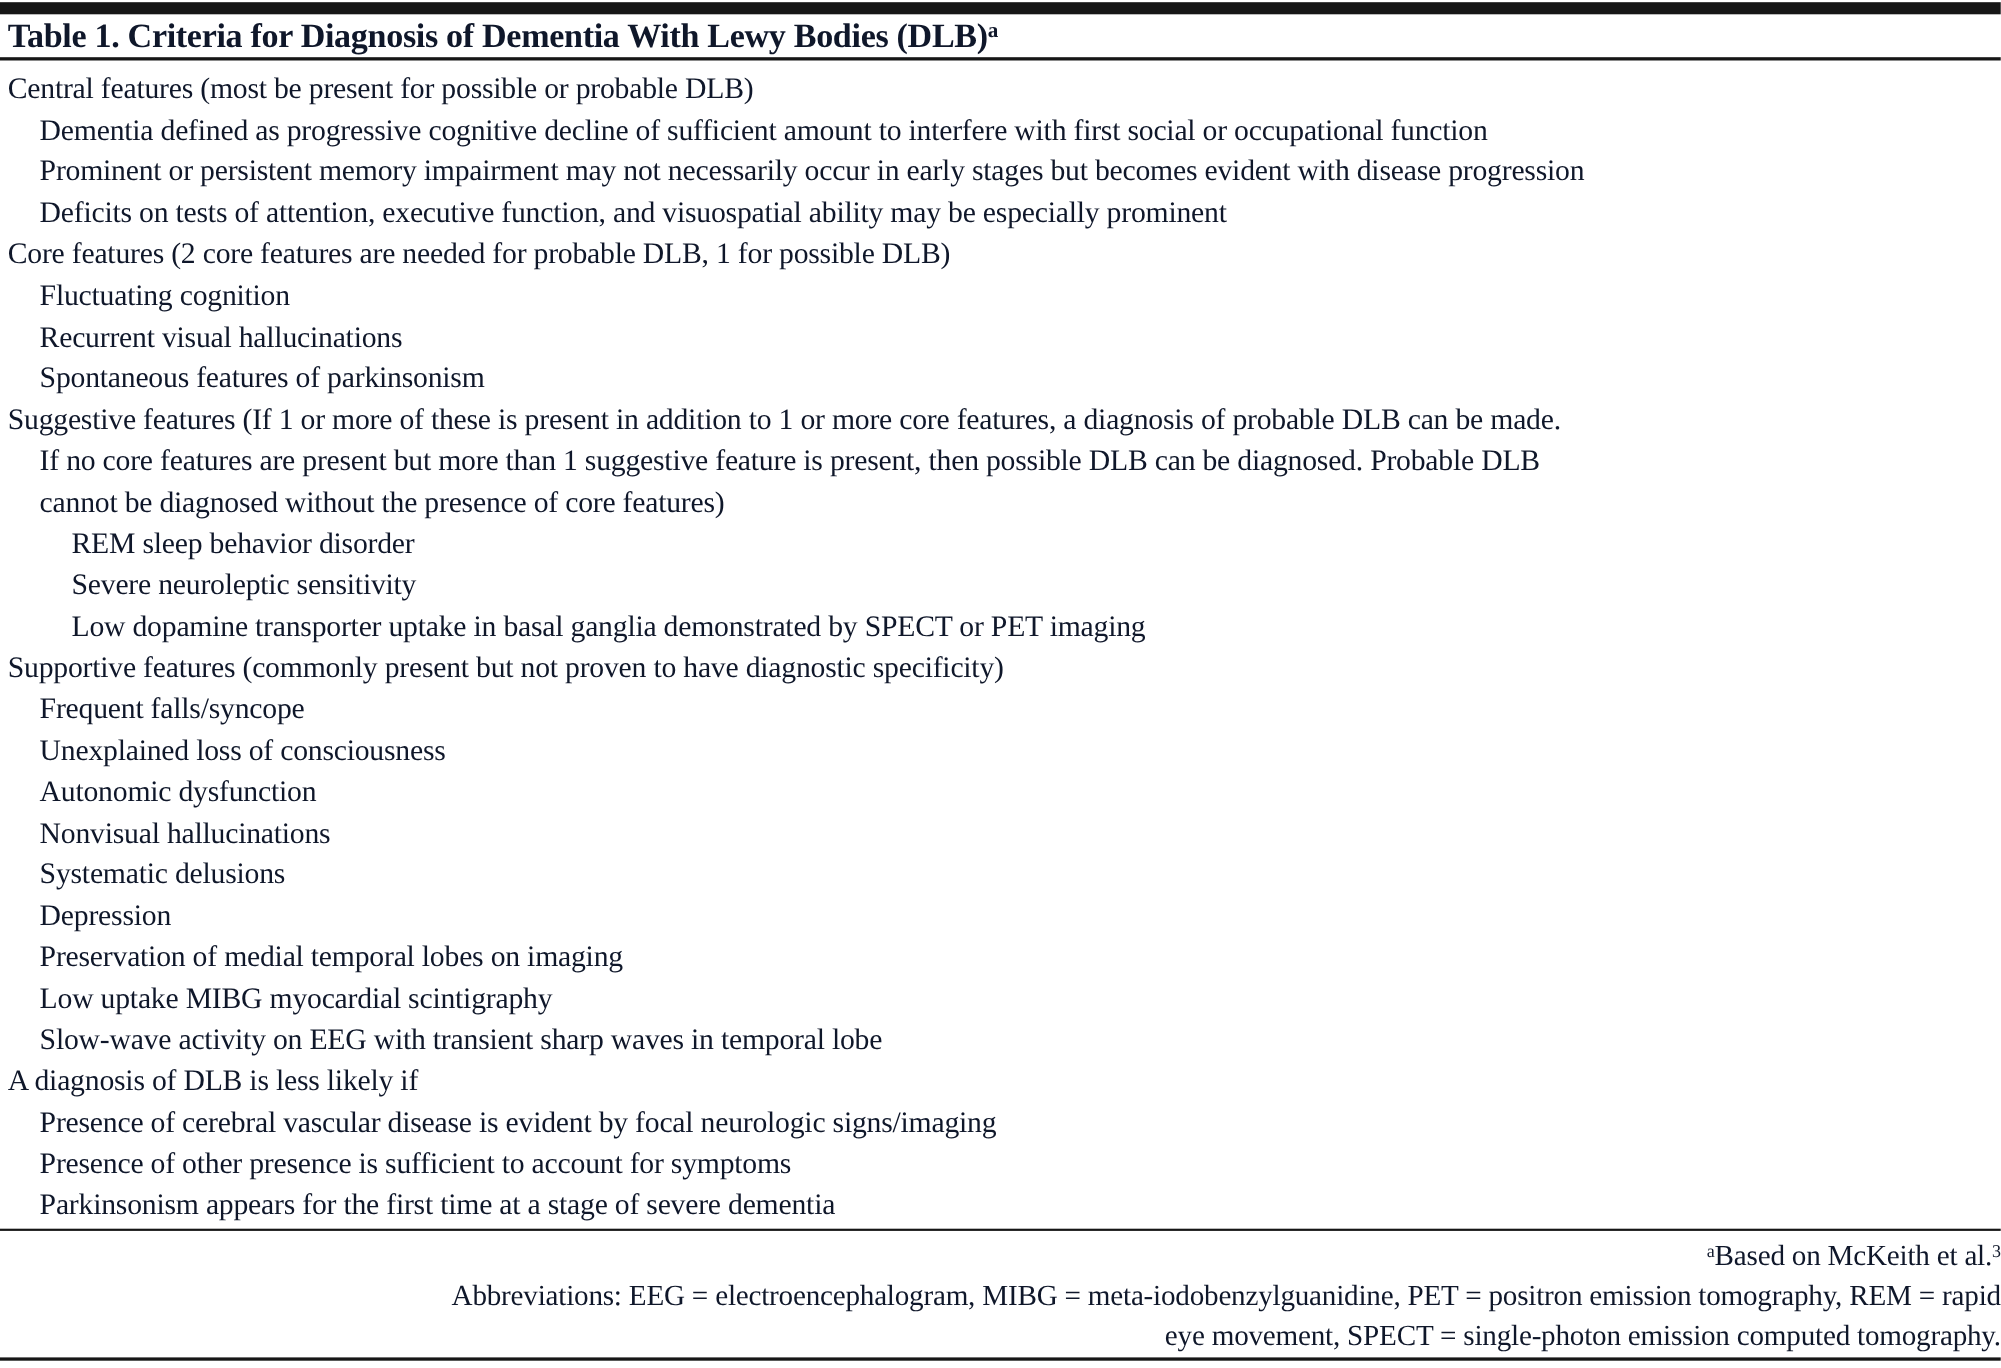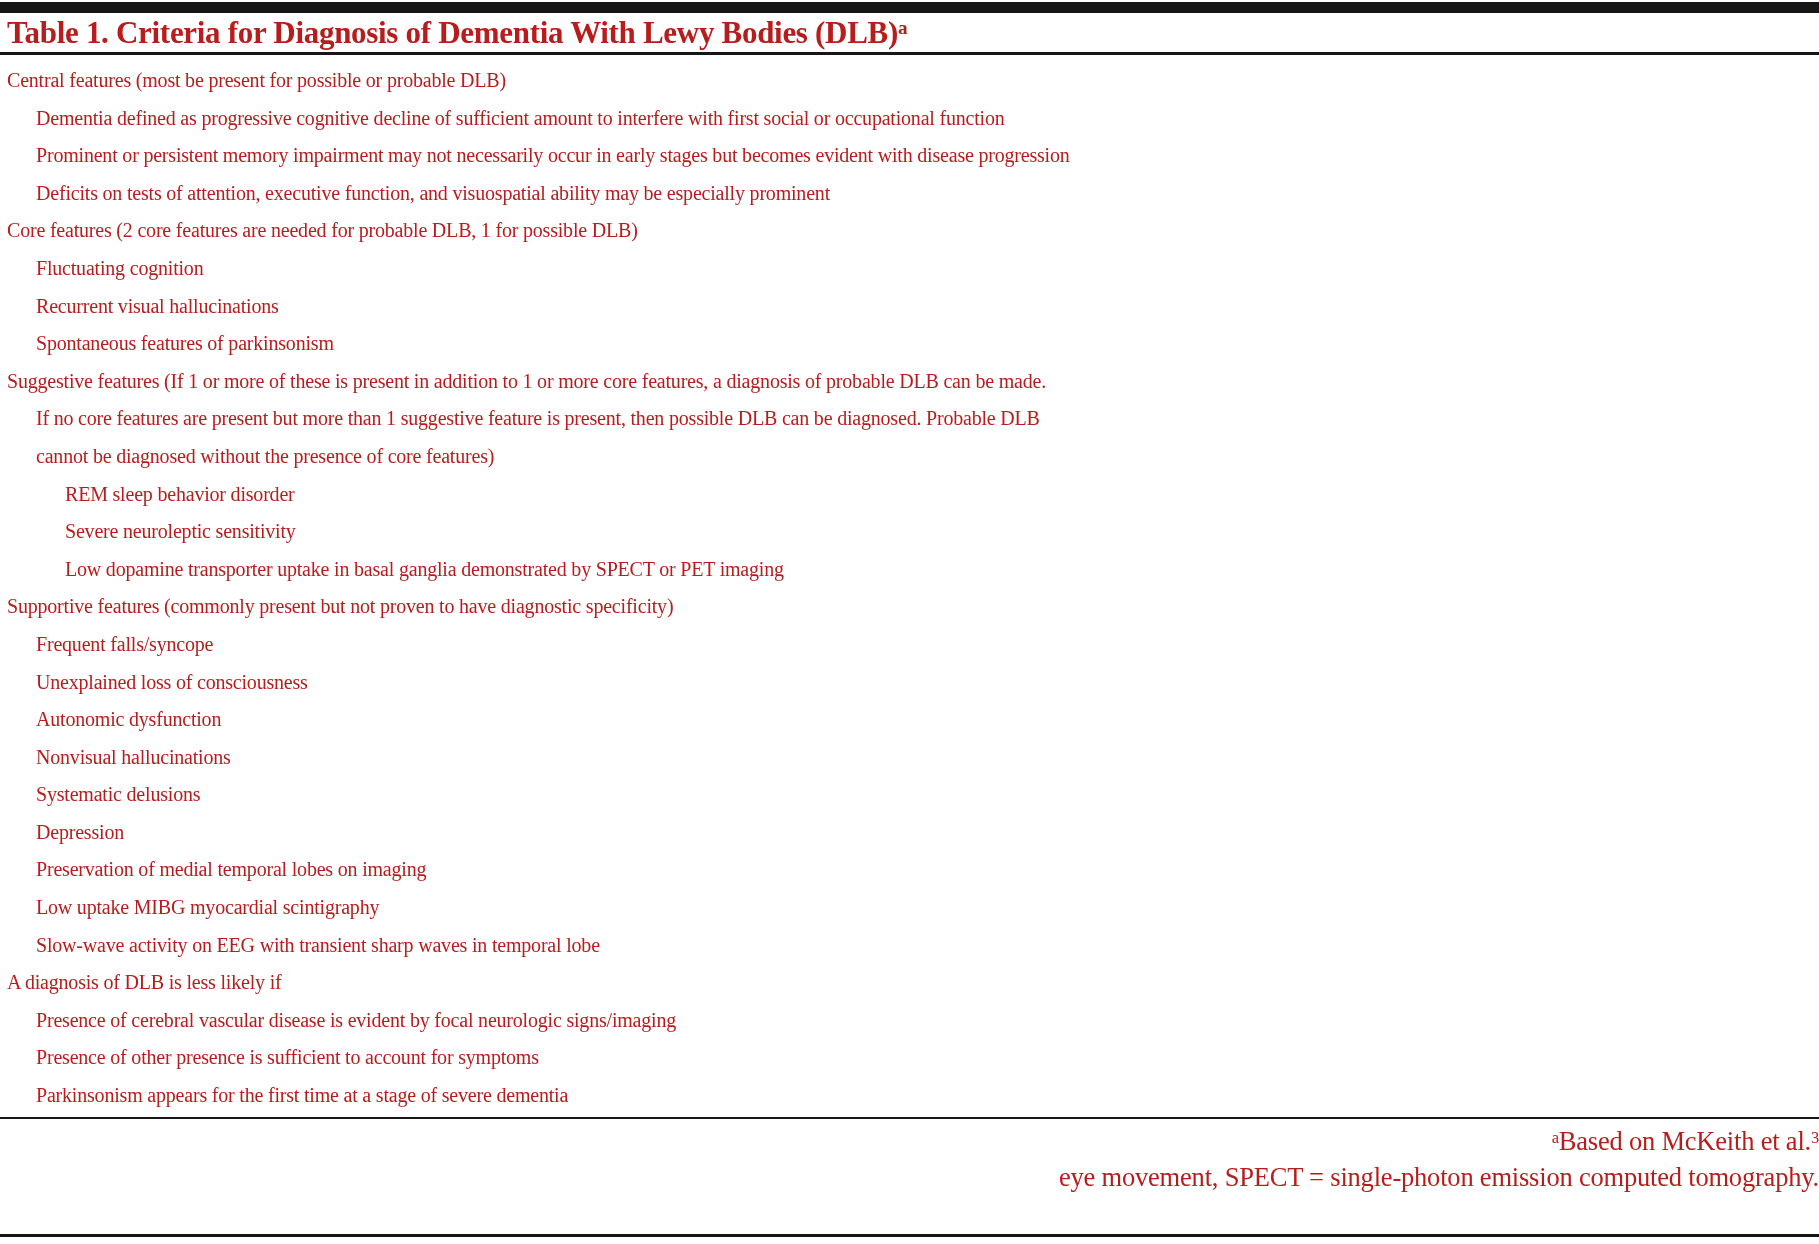--- a/index.html
+++ b/index.html
@@ -1,37 +1,37 @@
 <!DOCTYPE html>
 <html><head>
 <meta charset="utf-8">
 <style>
   html,body{margin:0;padding:0;background:#ffffff;}
   .page{
     position:relative;
     width:1819px;height:1244px;
     background:#ffffff;
-    color:#b91c1c;
+    color:#0f172a;
     font-family:"Liberation Serif", serif;
     overflow:hidden;
   }
   .rule{position:absolute;left:0;width:1819px;background:#161616;}
   .top-bar{top:2px;height:11px;}
   .title-rule{top:52px;height:3px;}
   .mid-rule{top:1117px;height:2px;}
   .bottom-rule{top:1234px;height:3px;}
   .title{
     position:absolute;left:7px;top:13px;width:1800px;height:40px;
     line-height:40px;font-size:31px;font-weight:bold;letter-spacing:-0.3px;
     white-space:nowrap;
   }
   .sup{font-size:0.62em;position:relative;top:-0.45em;line-height:0;}
   .tbody{
     position:absolute;left:0;top:62px;width:1819px;
-    font-size:20px;letter-spacing:-0.2px;
+    font-size:27px;letter-spacing:-0.2px;
   }
   .trow{line-height:37.6px;white-space:nowrap;}
   .indent-0{padding-left:7px;}
   .indent-1{padding-left:36px;}
   .indent-2{padding-left:65px;}
   .footnotes{
     position:absolute;left:0;top:1123px;width:1819px;
     font-size:26.5px;letter-spacing:-0.2px;
   }
   .fline{line-height:36.4px;white-space:nowrap;padding-left:6px;text-align:right;}
@@ -76,18 +76,19 @@
       <div class="trow indent-0">A diagnosis of DLB is less likely if</div>
       <div class="trow indent-1">Presence of cerebral vascular disease is evident by focal neurologic signs/imaging</div>
       <div class="trow indent-1">Presence of other presence is sufficient to account for symptoms</div>
       <div class="trow indent-1">Parkinsonism appears for the first time at a stage of severe dementia</div>
     </div>
 
   <div class="rule mid-rule"></div>
 
   <div class="footnotes">
     <div class="fline"><span class="sup">a</span><span>Based on McKeith et al.</span><span class="sup">3</span></div>
+    <div class="fline">Abbreviations: EEG = electroencephalogram, MIBG = meta-iodobenzylguanidine, PET = positron emission tomography, REM = rapid</div>
     <div class="fline findent">eye movement, SPECT = single-photon emission computed tomography.</div>
   </div>
 
   <div class="rule bottom-rule"></div>
 
 </div>
 
 </body></html>

